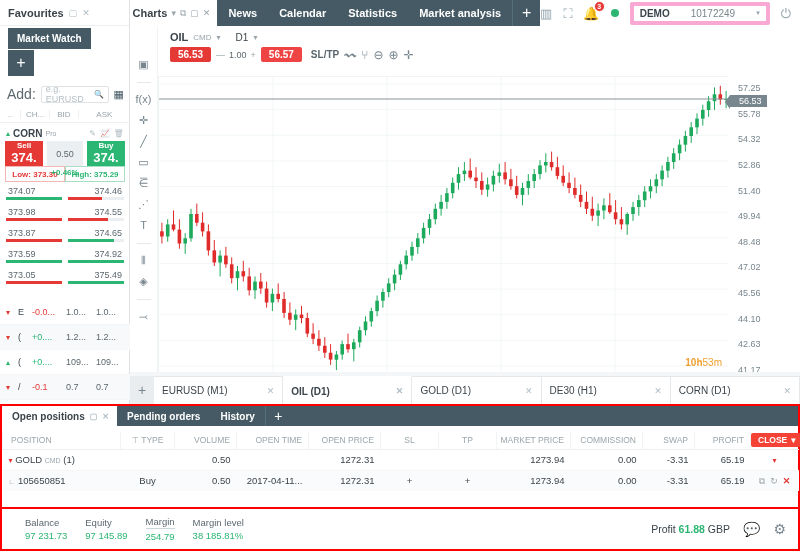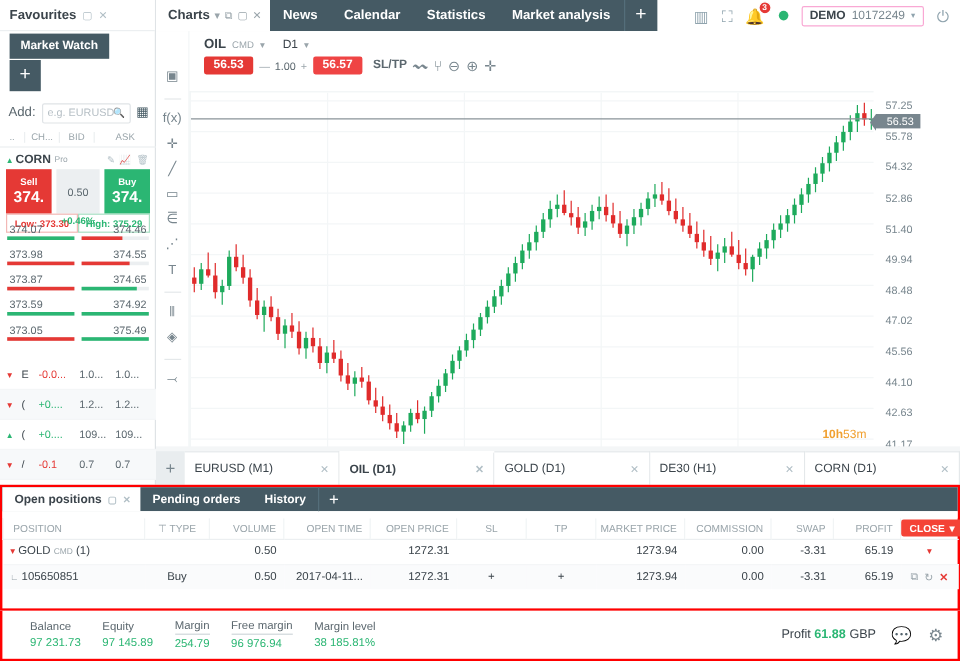--- a/index.html
+++ b/index.html
@@ -40,21 +40,21 @@
   .hicon { color: #90a4ae; font-size: 13px; line-height: 1; position: relative; display: block; }
   .bell-wrap { position: relative; }
   .bell-badge {
     position: absolute; top: -6px; right: -5px; background: #e53935; color: #fff;
     font-size: 7px; font-weight: bold; border-radius: 50%;
     width: 11px; height: 11px; display: flex; align-items: center; justify-content: center;
     border: 1px solid #fff;
   }
   .status-dot { width: 8px; height: 8px; border-radius: 50%; background: #2bb673; }
   .acct-box {
-    display: flex; align-items: center; gap: 5px; border: 1px solid #f9a8d4;
+    display: flex; align-items: center; gap: 21px; border: 4px solid #f9a8d4;
     border-radius: 2px; padding: 2px 6px; font-size: 10px;
   }
   .acct-demo { font-weight: bold; color: #3b444b; }
   .acct-num { color: #78868e; }
   .caret-sm { font-size: 7px; color: #90a4ae; }
 
   
   .sidebar {
     position: absolute; left: 0; top: 0; width: 130px; height: 404px;
     background: #ffffff; border-right: 1px solid #dfe3e6;
@@ -71,21 +71,21 @@
   }
   .plus-sq {
     position: absolute; left: 8px; top: 50px; width: 26px; height: 26px;
     background: #455a64; color: #fff; display: flex; align-items: center;
     justify-content: center; font-size: 16px; z-index: 29;
   }
   .add-row {
     position: absolute; left: 0; top: 82px; width: 130px; height: 24px;
     display: flex; align-items: center; gap: 5px; padding: 0 7px;
   }
-  .add-label { font-size: 11px; color: #5b676e; }
+  .add-label { font-size: 14px; color: #5b676e; }
   .add-input {
     flex: 1; height: 17px; border: 1px solid #dfe3e6; border-radius: 2px;
     font-size: 9px; color: #b6bfc5; padding: 0 12px 0 4px; background: #fff;
     position: relative; display: flex; align-items: center; font-family: inherit;
   }
   .add-input .mag { position: absolute; right: 3px; color: #b6bfc5; font-size: 8px; }
   .grid-ico { color: #455a64; font-size: 11px; letter-spacing: -1px; line-height: 1; }
   .col-head {
     position: absolute; left: 0; top: 107px; width: 130px; height: 16px;
     display: flex; align-items: center; font-size: 8px; color: #9aa5ab;
@@ -94,21 +94,21 @@
   .col-head span { text-align: center; border-left: 1px solid #eceff1; }
   .col-head span:first-child { border-left: 0; }
 
   
   .qwidget { position: absolute; left: 0; top: 126px; width: 130px; }
   .q-head { display: flex; align-items: center; gap: 3px; padding: 2px 6px; font-size: 9px; }
   .q-caret { color: #2bb673; font-size: 8px; }
   .q-sym { font-weight: bold; color: #3b444b; font-size: 10px; }
   .q-sub { color: #9aa5ab; font-size: 7px; }
   .q-tools { margin-left: auto; display: flex; gap: 4px; color: #b0bec5; font-size: 8px; }
-  .q-btns { display: flex; padding: 0 5px; gap: 4px; height: 37px; }
+  .q-btns { display: flex; padding: 0 5px; gap: 4px; height: 25px; }
   .q-sell, .q-buy {
     flex: 1; color: #fff; display: flex; flex-direction: column;
     align-items: center; justify-content: center; line-height: 1.1; overflow: hidden;
   }
   .q-sell { background: #e53935; }
   .q-buy { background: #2bb673; }
   .q-lab { font-size: 8px; font-weight: bold; }
   .q-price { font-size: 13px; font-weight: bold; }
   .q-vol {
     width: 36px; background: #eceff1; display: flex; align-items: center;
@@ -917,24 +917,20 @@
         </div>
         <div class="metric">
           <div class="m-lab">Equity</div>
           <div class="m-val">97 145.89</div>
         </div>
         <div class="metric">
           <div class="m-lab " style="border-bottom:1px solid #cfd6da;padding-bottom:1px;">Margin</div>
           <div class="m-val">254.79</div>
         </div>
         <div class="metric">
-          <div class="m-lab " style="border-bottom:1px solid #cfd6da;padding-bottom:1px;">Free margin</div>
-          <div class="m-val">96 976.94</div>
-        </div>
-        <div class="metric">
           <div class="m-lab">Margin level</div>
           <div class="m-val">38 185.81%</div>
         </div>
       </div>
     <div class="sb-right">
       <span class="sb-profit">
         <span>Profit</span>
         <b>61.88</b>
         <span>GBP</span>
       </span>

